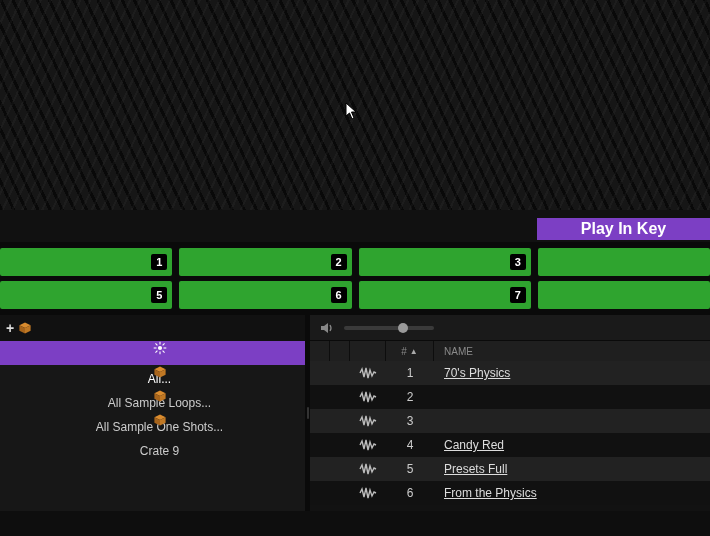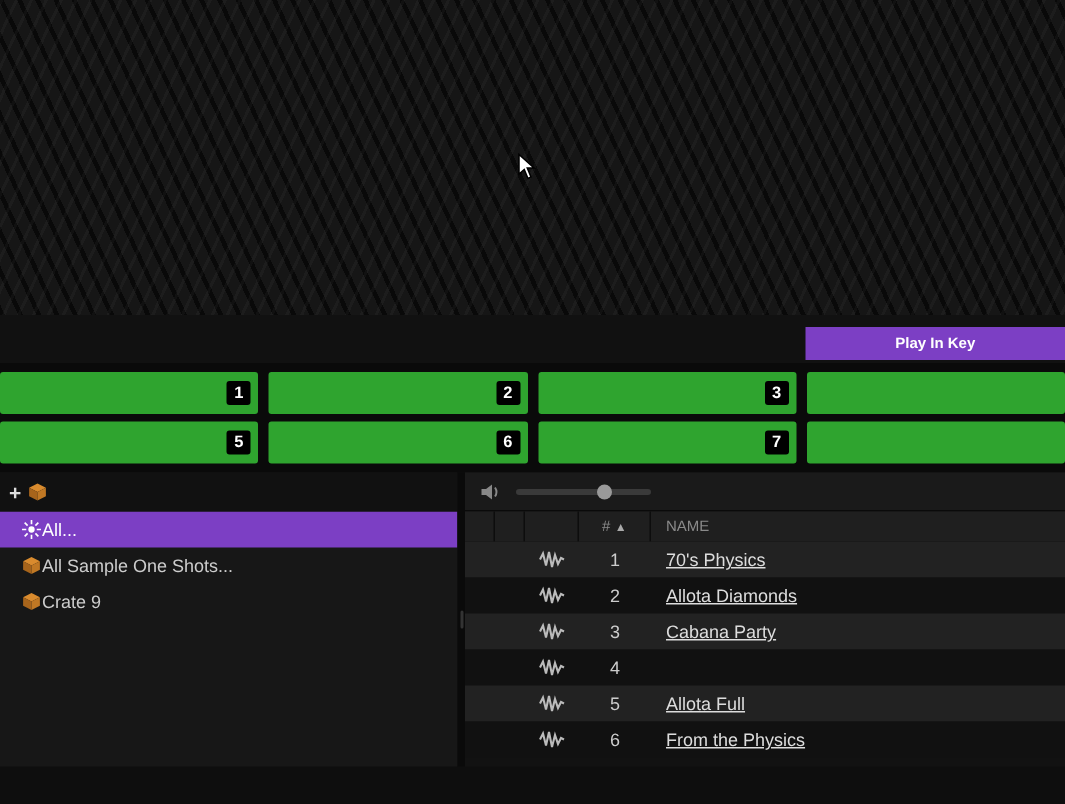--- a/index.html
+++ b/index.html
@@ -16,21 +16,21 @@
       #161616;
     position: relative;
   }
   .cursor { position: absolute; left:345px; top:102px; }
 
   
   .action-row { height: 32px; background:#111; display:flex; justify-content:flex-end; align-items:flex-start; padding-top:8px;}
   .play-in-key {
     width: 173px; height:22px;
     background:#7c3fc4;
-    color:#fff; font-size:10px; font-weight:600;
+    color:#fff; font-size:16px; font-weight:600;
     display:flex; align-items:center; justify-content:center;
     border:none; cursor:pointer;
     margin-right:0;
   }
 
   
   .pads { background:#0a0a0a; padding-top:6px; padding-bottom:6px; }
   .pad-row { display:flex; gap:7px; height:28px; margin-bottom:5px; }
   .pad-row:last-child { margin-bottom:0; }
   .pad {
@@ -56,22 +56,22 @@
     height:26px; background:#111; display:flex; align-items:center; padding-left:6px;
   }
   .add-btn {
     display:flex; align-items:center; gap:4px; cursor:pointer;
     background:none; border:none;
   }
   .plus { color:#ddd; font-size:14px; font-weight:700; }
 
   .crate-list { flex:1; overflow:hidden; }
   .crate-item {
-    height:24px; display:flex; align-items:center; gap:0;
-    padding-left:14px; font-size:12px; color:#ccc; cursor:pointer;
+    height:24px; display:flex; align-items:center; gap:17px;
+    padding-left:14px; font-size:12px; color:#ccc; cursor:pointer;flex-direction:column;
   }
   .crate-item.selected { background:#7c3fc4; color:#fff; }
   .crate-item .icon { width:14px; height:14px; display:flex; align-items:center; justify-content:center; }
 
   
   .right-header {
     height:26px; background:#1a1a1a; display:flex; align-items:center; gap:10px;
     padding-left:10px; border-bottom:1px solid #0a0a0a;
   }
   .vol-icon { color:#888; }
@@ -178,20 +178,30 @@
             <span>All...</span>
           </div>
           <div class="crate-item">
             <span class="icon">
               <svg width="14" height="14" viewBox="0 0 20 20">
                 <path d="M10 2 L18 6 L10 10 L2 6 Z" fill="#d98b2e"></path>
                 <path d="M2 6 L10 10 L10 18 L2 14 Z" fill="#a7641b"></path>
                 <path d="M18 6 L10 10 L10 18 L18 14 Z" fill="#c07824"></path>
               </svg>
             </span>
+            <span>All Sample Loops...</span>
+          </div>
+          <div class="crate-item">
+            <span class="icon">
+              <svg width="14" height="14" viewBox="0 0 20 20">
+                <path d="M10 2 L18 6 L10 10 L2 6 Z" fill="#d98b2e"></path>
+                <path d="M2 6 L10 10 L10 18 L2 14 Z" fill="#a7641b"></path>
+                <path d="M18 6 L10 10 L10 18 L18 14 Z" fill="#c07824"></path>
+              </svg>
+            </span>
             <span>All Sample One Shots...</span>
           </div>
           <div class="crate-item">
             <span class="icon">
               <svg width="14" height="14" viewBox="0 0 20 20">
                 <path d="M10 2 L18 6 L10 10 L2 6 Z" fill="#d98b2e"></path>
                 <path d="M2 6 L10 10 L10 18 L2 14 Z" fill="#a7641b"></path>
                 <path d="M18 6 L10 10 L10 18 L18 14 Z" fill="#c07824"></path>
               </svg>
             </span>
@@ -242,53 +252,52 @@
           </div>
           <div class="trow">
             <div class="c-blank1"></div>
             <div class="c-blank2"></div>
             <div class="c-wave">
               <svg width="18" height="14" viewBox="0 0 18 14">
                 <polyline points="1,7 3,3 5,11 7,2 9,12 11,4 13,10 15,6 17,7" fill="none" stroke="#bbb" stroke-width="1.4"></polyline>
               </svg>
             </div>
             <div class="c-num">2</div>
-            <div class="c-name">Allota Diamonds</div>
           </div>
           <div class="trow">
             <div class="c-blank1"></div>
             <div class="c-blank2"></div>
             <div class="c-wave">
               <svg width="18" height="14" viewBox="0 0 18 14">
                 <polyline points="1,7 3,3 5,11 7,2 9,12 11,4 13,10 15,6 17,7" fill="none" stroke="#bbb" stroke-width="1.4"></polyline>
               </svg>
             </div>
             <div class="c-num">3</div>
-            <div class="c-name">Cabana Party</div>
           </div>
           <div class="trow">
             <div class="c-blank1"></div>
             <div class="c-blank2"></div>
             <div class="c-wave">
               <svg width="18" height="14" viewBox="0 0 18 14">
                 <polyline points="1,7 3,3 5,11 7,2 9,12 11,4 13,10 15,6 17,7" fill="none" stroke="#bbb" stroke-width="1.4"></polyline>
               </svg>
             </div>
             <div class="c-num">4</div>
+            <div class="c-name">Candy Red</div>
           </div>
           <div class="trow">
             <div class="c-blank1"></div>
             <div class="c-blank2"></div>
             <div class="c-wave">
               <svg width="18" height="14" viewBox="0 0 18 14">
                 <polyline points="1,7 3,3 5,11 7,2 9,12 11,4 13,10 15,6 17,7" fill="none" stroke="#bbb" stroke-width="1.4"></polyline>
               </svg>
             </div>
             <div class="c-num">5</div>
-            <div class="c-name">Allota Full</div>
+            <div class="c-name">Presets Full</div>
           </div>
           <div class="trow">
             <div class="c-blank1"></div>
             <div class="c-blank2"></div>
             <div class="c-wave">
               <svg width="18" height="14" viewBox="0 0 18 14">
                 <polyline points="1,7 3,3 5,11 7,2 9,12 11,4 13,10 15,6 17,7" fill="none" stroke="#bbb" stroke-width="1.4"></polyline>
               </svg>
             </div>
             <div class="c-num">6</div>

